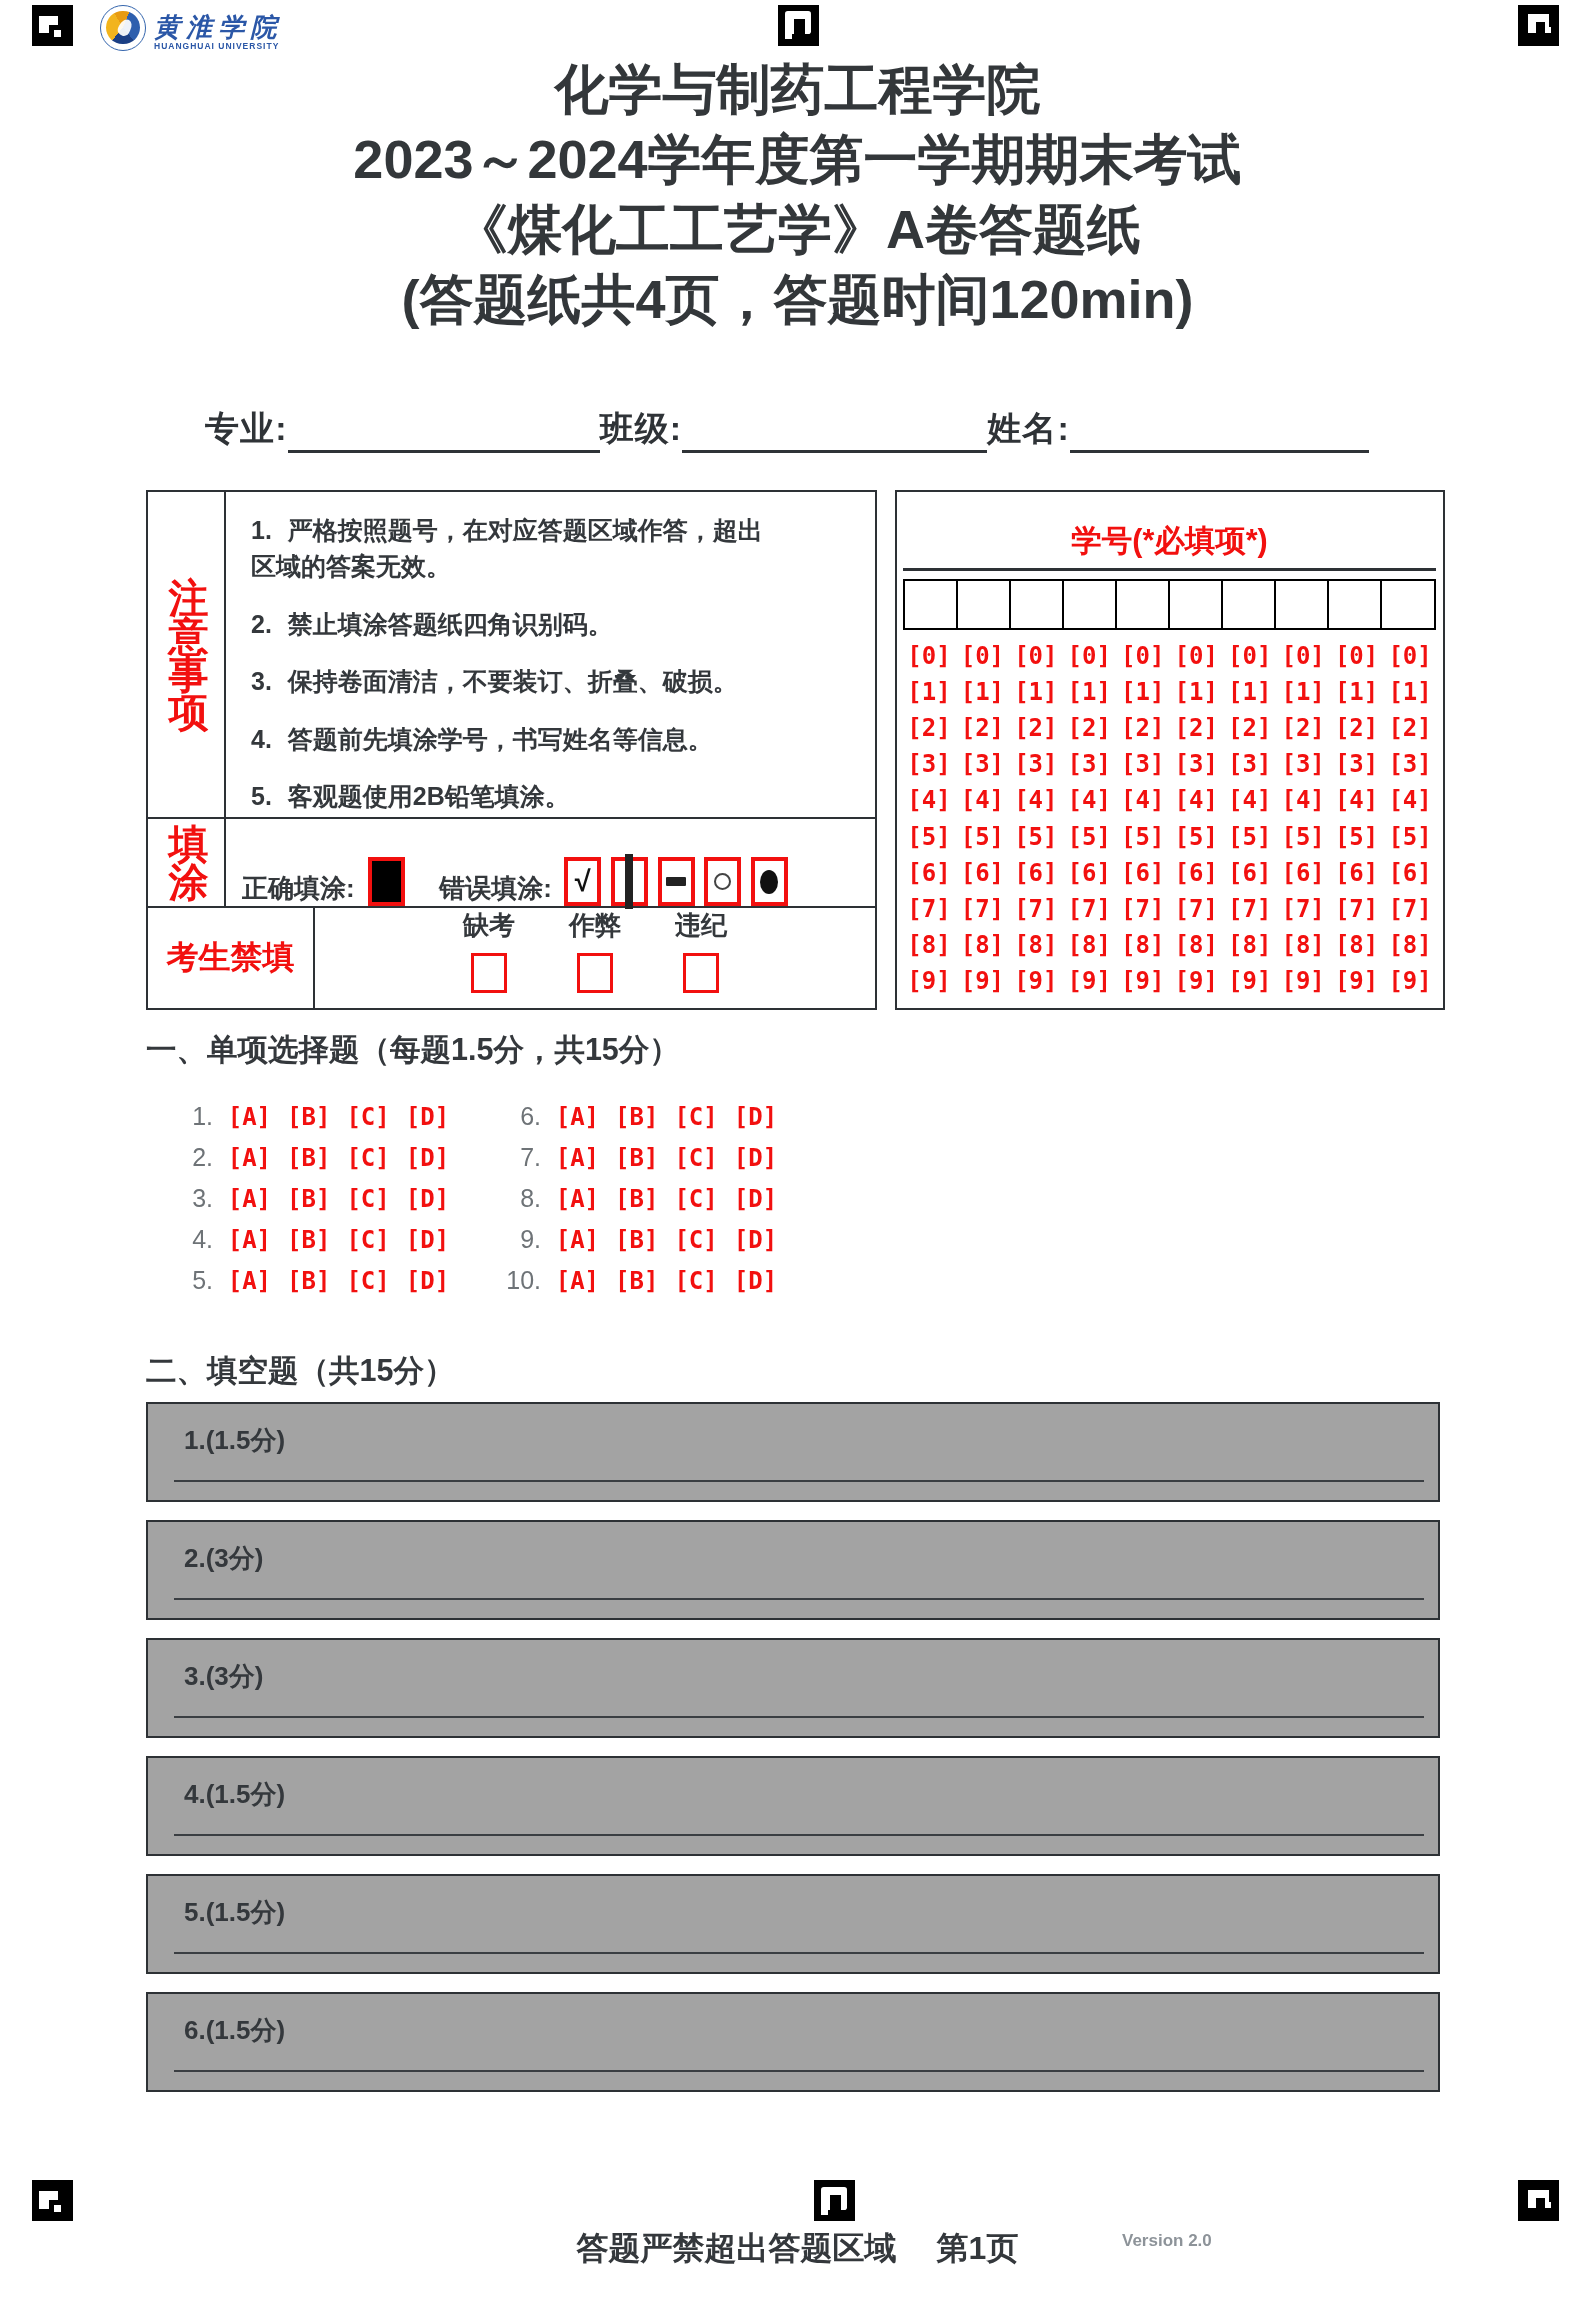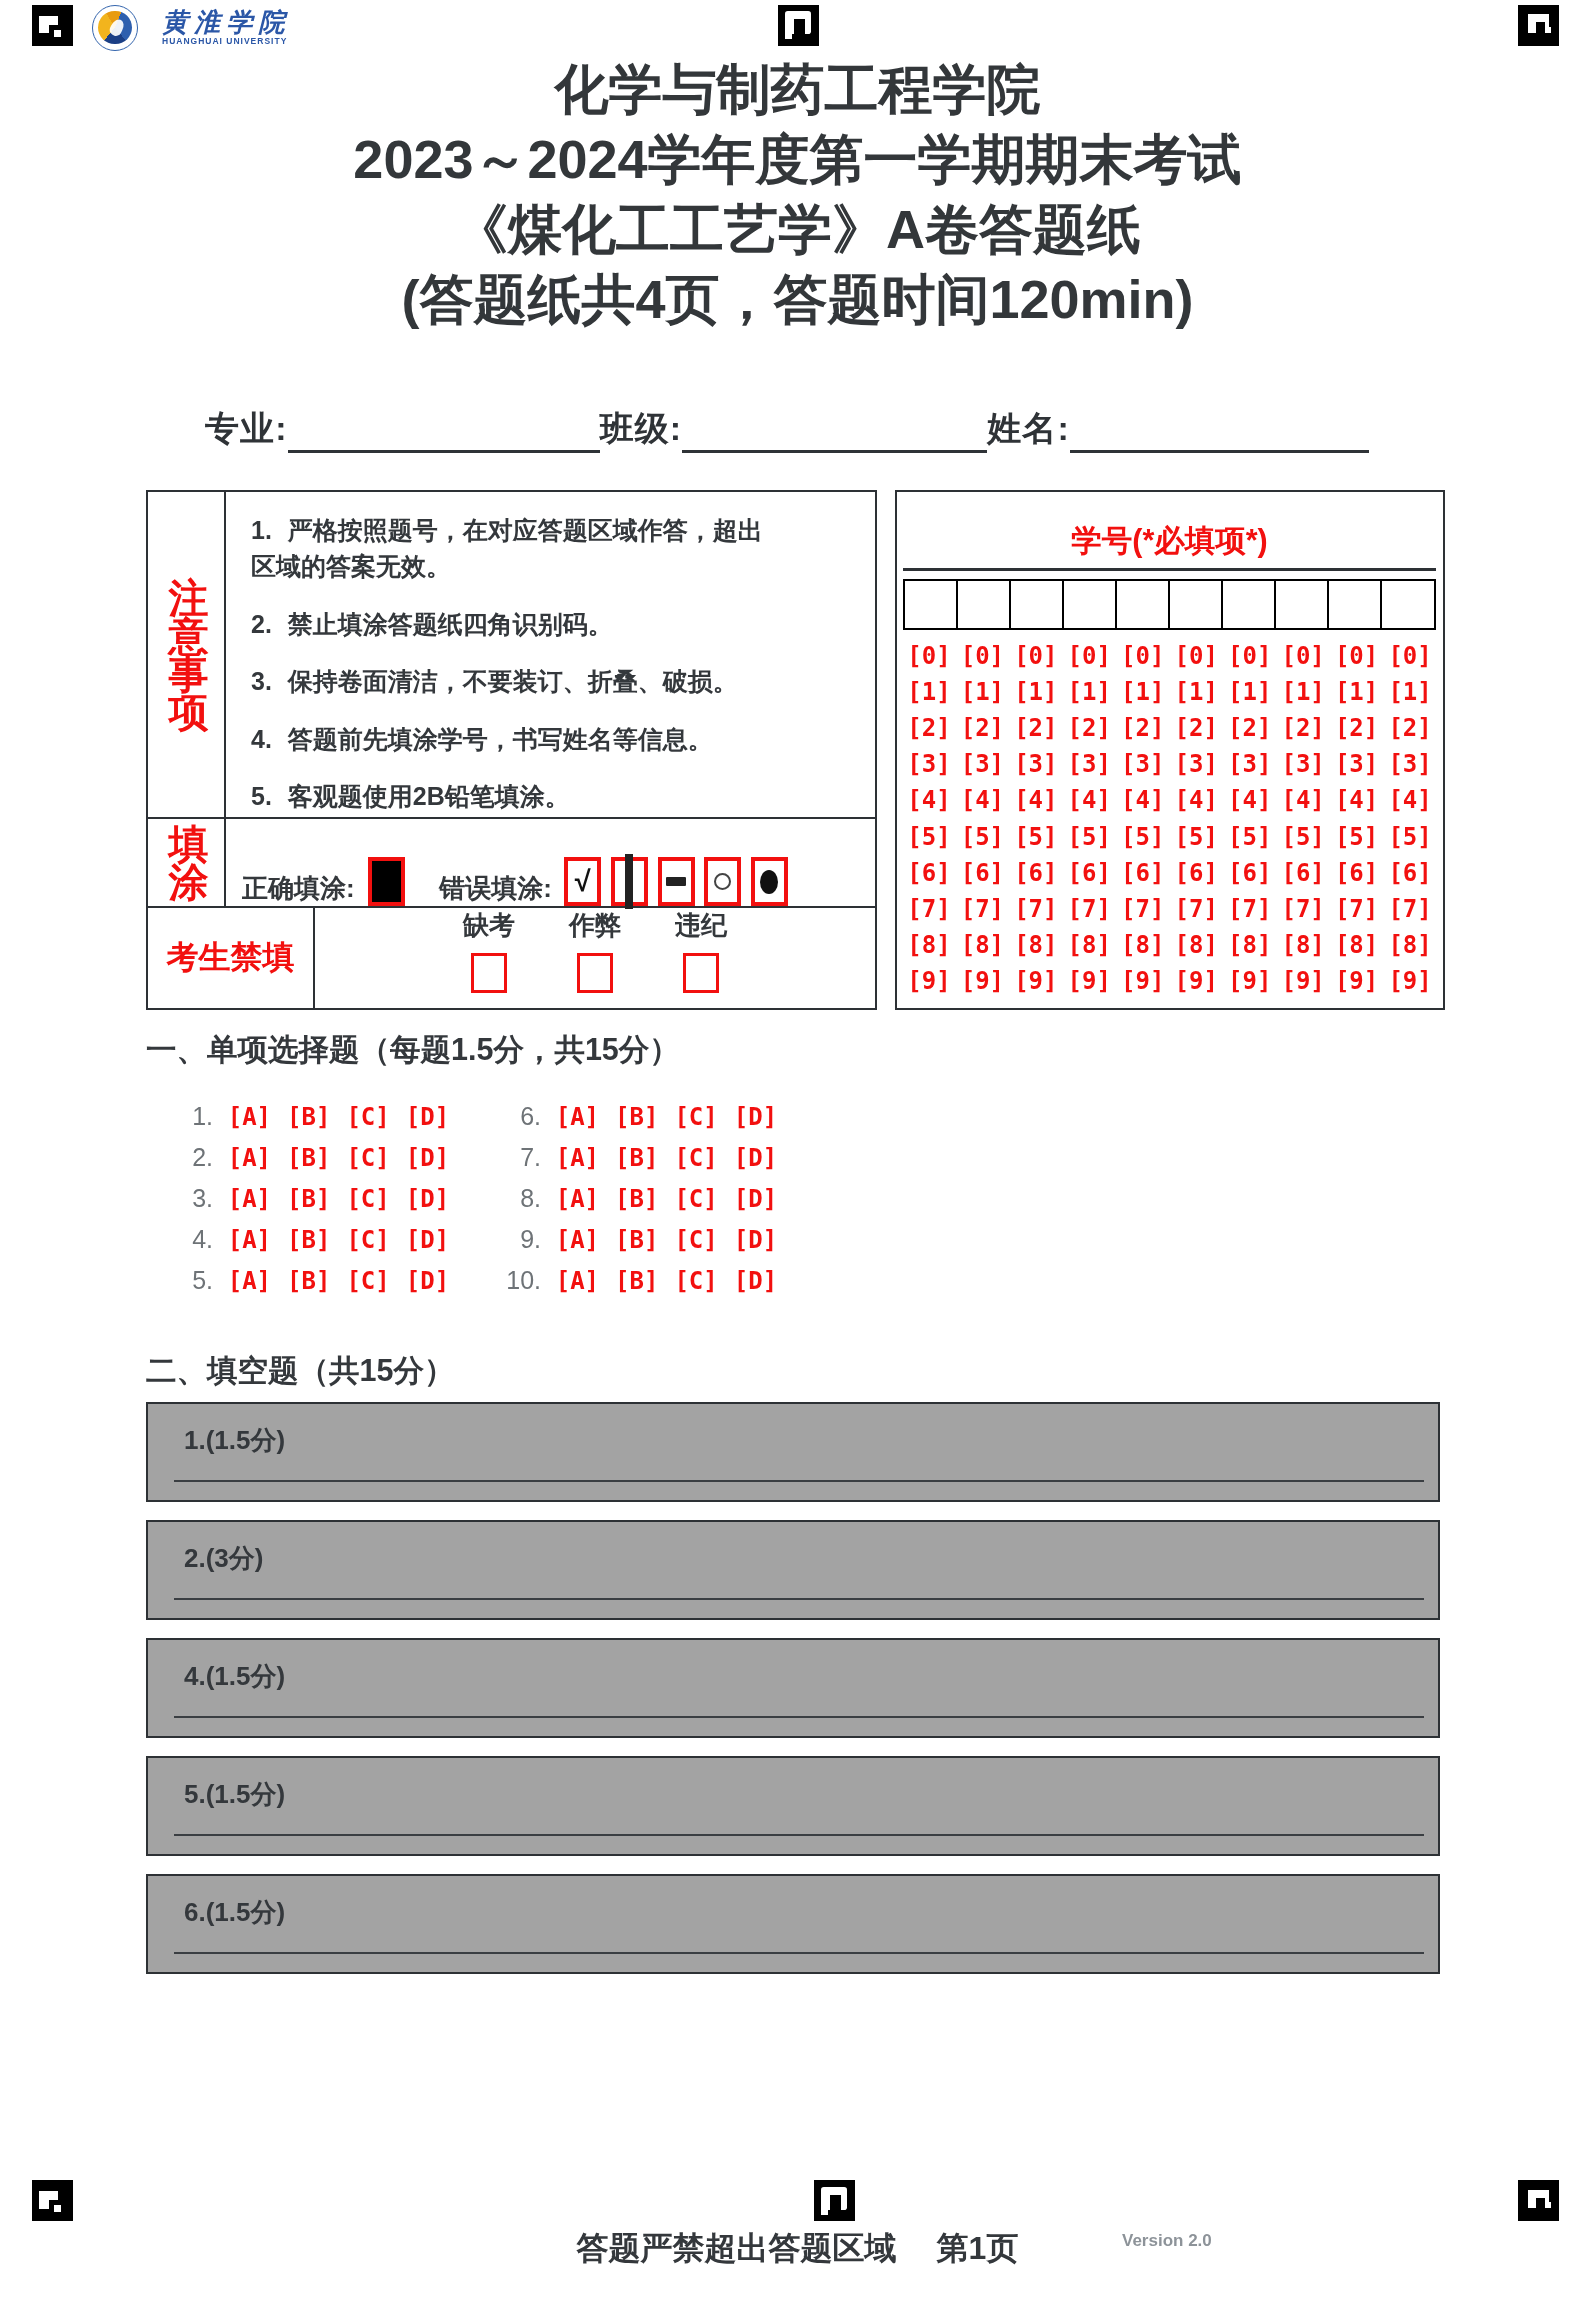--- a/index.html
+++ b/index.html
@@ -13,21 +13,21 @@
   .m-a .w1{left:7.4px;top:11.3px;width:19px;height:17.5px;background:#fff;}
   .m-a .b1{left:17px;top:20px;width:9.6px;height:9px;background:#000;}
   .m-a .w2{left:22px;top:25px;width:7.4px;height:7.4px;background:#fff;}
   .m-b .w1{left:6.8px;top:6.8px;width:26.6px;height:23px;background:#fff;border-radius:2.8px;}
   .m-b .b1{left:16px;top:14.7px;width:10.7px;height:15.3px;background:#000;}
   .m-b .w2{left:6.8px;top:22.6px;width:7.4px;height:12.4px;background:#fff;}
   .m-c .w1{left:9.6px;top:9.6px;width:21.5px;height:18.7px;background:#fff;}
   .m-c .b1{left:17.5px;top:17.5px;width:9px;height:10.7px;background:#000;}
   .m-c .w2{left:26.6px;top:22px;width:6.2px;height:6.2px;background:#fff;}
   
-  .logo{position:absolute;left:92px;top:4.5px;display:flex;align-items:center;gap:24px;}
+  .logo{position:absolute;left:100px;top:4.5px;display:flex;align-items:flex-end;gap:8px;}
   .emblem{width:46px;height:46px;border-radius:50%;border:1.7px solid #3465ad;background:#fff;position:relative;box-sizing:border-box;flex:none;}
   .emblem::before{content:"";position:absolute;inset:5.1px;border-radius:50%;
     background:conic-gradient(from 220deg,#f2b41d 0 30%,#e89b10 30% 45%,#2e5fae 45% 78%,#1b3f85 78% 100%);}
   .emblem::after{content:"";position:absolute;left:17.5px;top:13.6px;width:12.4px;height:17px;
     border-radius:60% 60% 50% 50%/65% 65% 40% 40%;background:#fff;transform:rotate(28deg);opacity:.92;}
   .logo-texts{display:flex;flex-direction:column;line-height:1;}
   .logo-cn{font-family:"DejaVu Serif","Liberation Serif",serif;font-style:italic;font-weight:bold;
     font-size:26px;color:#2b57a7;letter-spacing:6.2px;white-space:nowrap;}
   .logo-en{font-size:8.5px;font-weight:bold;color:#2b57a7;letter-spacing:1px;margin-top:2.3px;}
   
@@ -424,20 +424,24 @@
 <div class="blank-list">
     <div class="blank-box">
       <div class="blank-label">1.(1.5分)</div>
       <div class="blank-line"></div>
     </div>
     <div class="blank-box">
       <div class="blank-label">2.(3分)</div>
       <div class="blank-line"></div>
     </div>
     <div class="blank-box">
+      <div class="blank-label">3.(3分)</div>
+      <div class="blank-line"></div>
+    </div>
+    <div class="blank-box">
       <div class="blank-label">4.(1.5分)</div>
       <div class="blank-line"></div>
     </div>
     <div class="blank-box">
       <div class="blank-label">5.(1.5分)</div>
       <div class="blank-line"></div>
     </div>
     <div class="blank-box">
       <div class="blank-label">6.(1.5分)</div>
       <div class="blank-line"></div>

